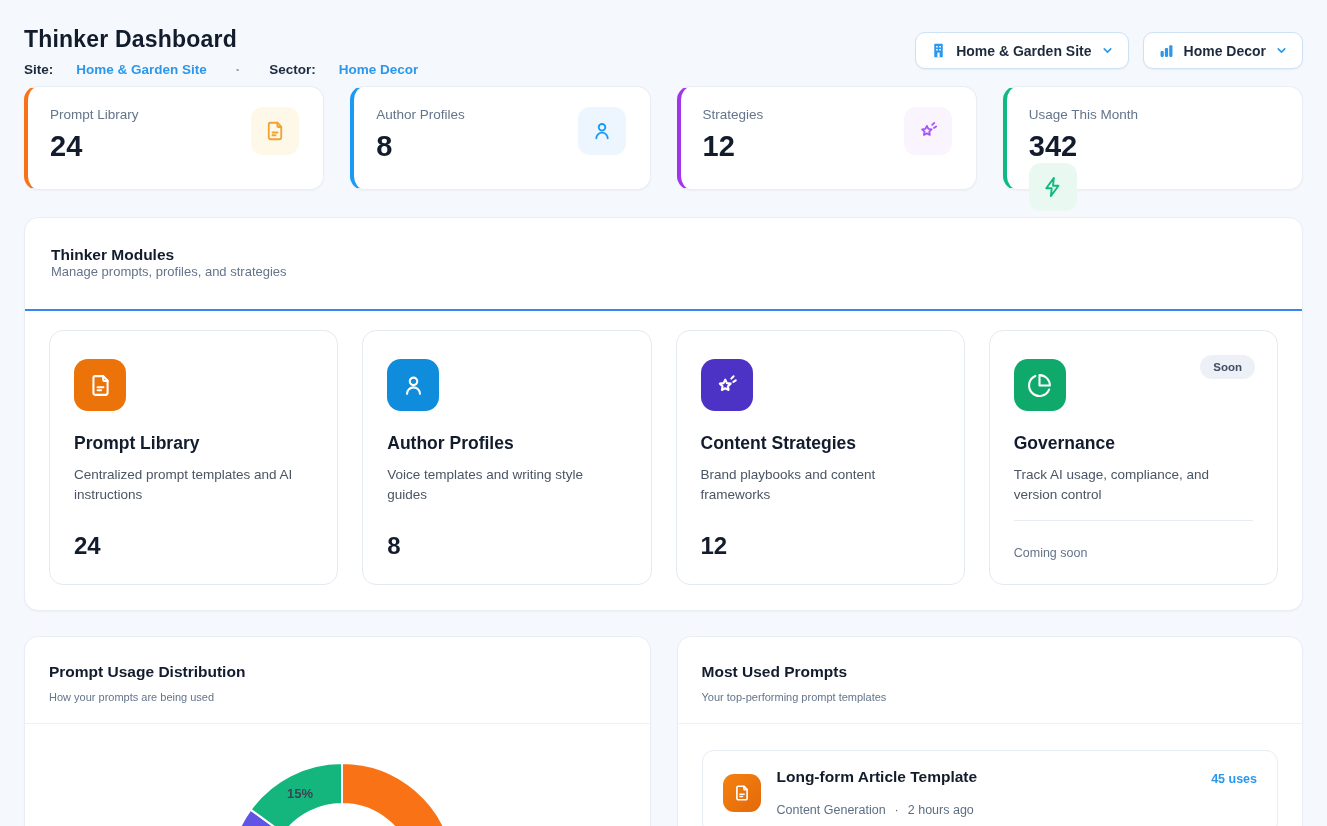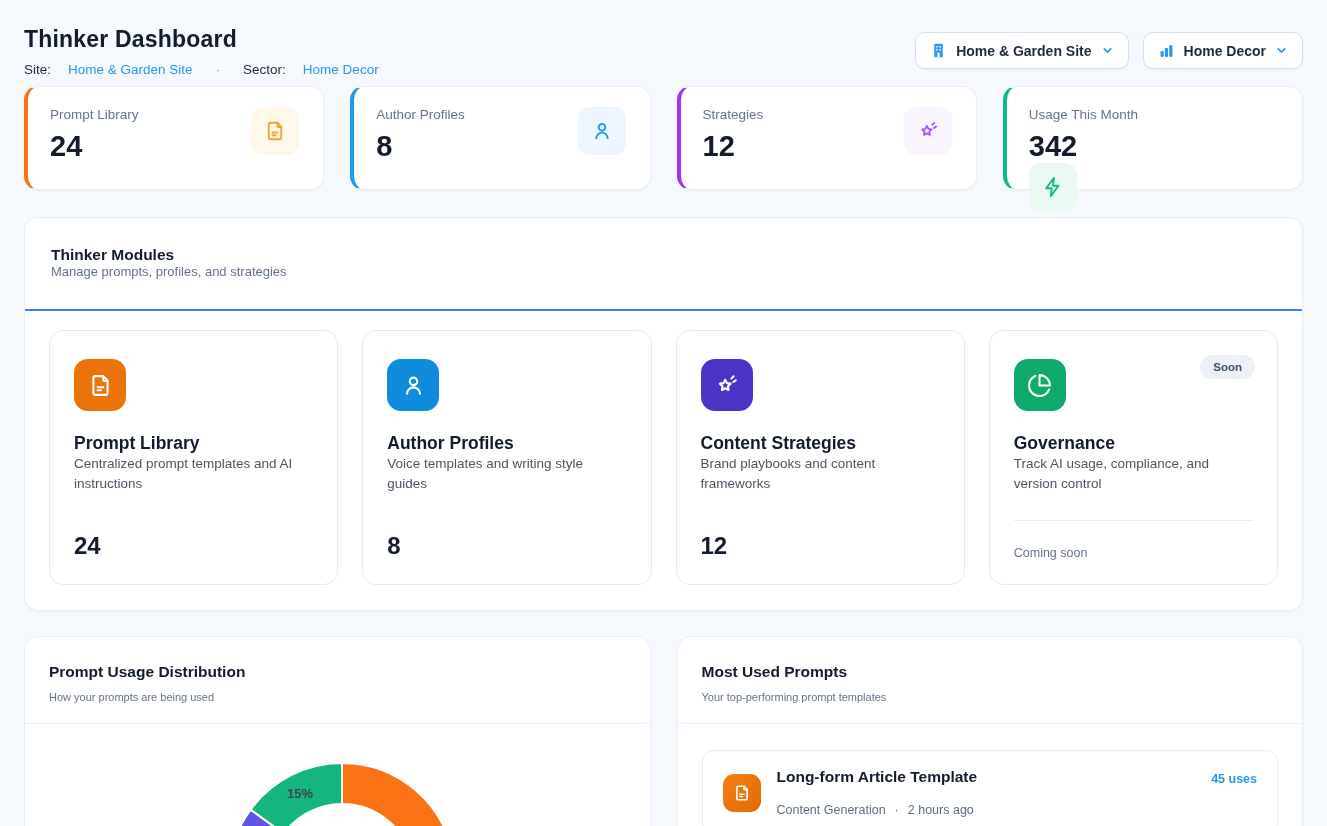--- a/index.html
+++ b/index.html
@@ -6,21 +6,21 @@
   html,body{width:1327px;height:826px}
   body{
     overflow:hidden;background:#f5f8fc;color:#15202f;position:relative;
     font-family:"Liberation Sans","DejaVu Sans",sans-serif;
   }
   .page{padding:26px 24px 0}
 
   
   .topbar{display:flex;justify-content:space-between;align-items:flex-start}
   .page-title{font-size:23px;font-weight:800;color:#121c2d;letter-spacing:.2px}
-  .breadcrumb{margin-top:9px;font-size:13.5px;font-weight:400;color:#1d2a3d;display:flex;align-items:center;gap:17px}
+  .breadcrumb{margin-top:9px;font-size:13.5px;font-weight:700;color:#1d2a3d;display:flex;align-items:center;gap:23px}
   .bc-link{color:#2b98ec;text-decoration:none;cursor:pointer}
   .bc-dot{color:#8a97a8;margin:0 6px}
   .topbar-right{display:flex;gap:14px;margin-top:6px}
   .selector{
     display:flex;align-items:center;gap:9px;height:37px;padding:0 14px;background:#fff;
     border:1px solid #cfe1f5;border-radius:10px;font-family:inherit;font-size:14px;font-weight:700;
     color:#1d2a3d;cursor:pointer;box-shadow:0 1px 2px rgba(15,30,60,.05);white-space:nowrap;
   }
   .sel-icon{color:#2b98ec;width:17px;height:17px;display:flex}
   .sel-icon svg{width:100%;height:100%}
@@ -45,21 +45,21 @@
   .panel-title{font-size:15.5px;font-weight:700;color:#121c2d}
   .panel-sub{font-size:13px;color:#64748b;}
   .modules-grid{display:grid;grid-template-columns:repeat(4,1fr);gap:24px;padding:19px 24px 25px}
   .module-card{
     background:#fff;border:1px solid #e4eaf1;border-radius:14px;height:255px;
     padding:28px 24px 24px;display:flex;flex-direction:column;position:relative;cursor:pointer;
   }
   .module-icon{width:52px;height:52px;border-radius:14px;display:flex;align-items:center;justify-content:center;color:#fff;flex:none}
   .module-icon svg{width:25px;height:25px}
   .module-title{font-size:17.5px;font-weight:800;color:#121c2d;margin-top:22px}
-  .module-desc{font-size:13.5px;color:#4b5563;line-height:1.5;max-width:235px}
+  .module-desc{font-size:13.5px;color:#4b5563;margin-top:11px;line-height:1.5;max-width:235px}
   .module-count{font-size:24px;font-weight:800;color:#121c2d;margin-top:auto}
   .soon-badge{position:absolute;top:24px;right:22px;background:#edf1f7;color:#3f4d63;font-size:11.5px;font-weight:700;padding:6px 13px;border-radius:999px}
   .module-footer{margin-top:auto;border-top:1px solid #e7ecf2;padding-top:25px;font-size:12.5px;color:#64748b}
 
   
   .bottom-row{display:grid;grid-template-columns:1fr 1fr;gap:26px;margin-top:25px}
   .bcard{background:#fff;border:1px solid #e9eef5;border-radius:14px;height:430px;box-shadow:0 1px 2px rgba(15,30,60,.04)}
   .bcard-head{padding:26px 24px 20px;border-bottom:1px solid #eef2f7}
   .bcard-title{font-size:15.5px;font-weight:700;color:#121c2d}
   .bcard-sub{font-size:11px;color:#64748b;margin-top:10px}

